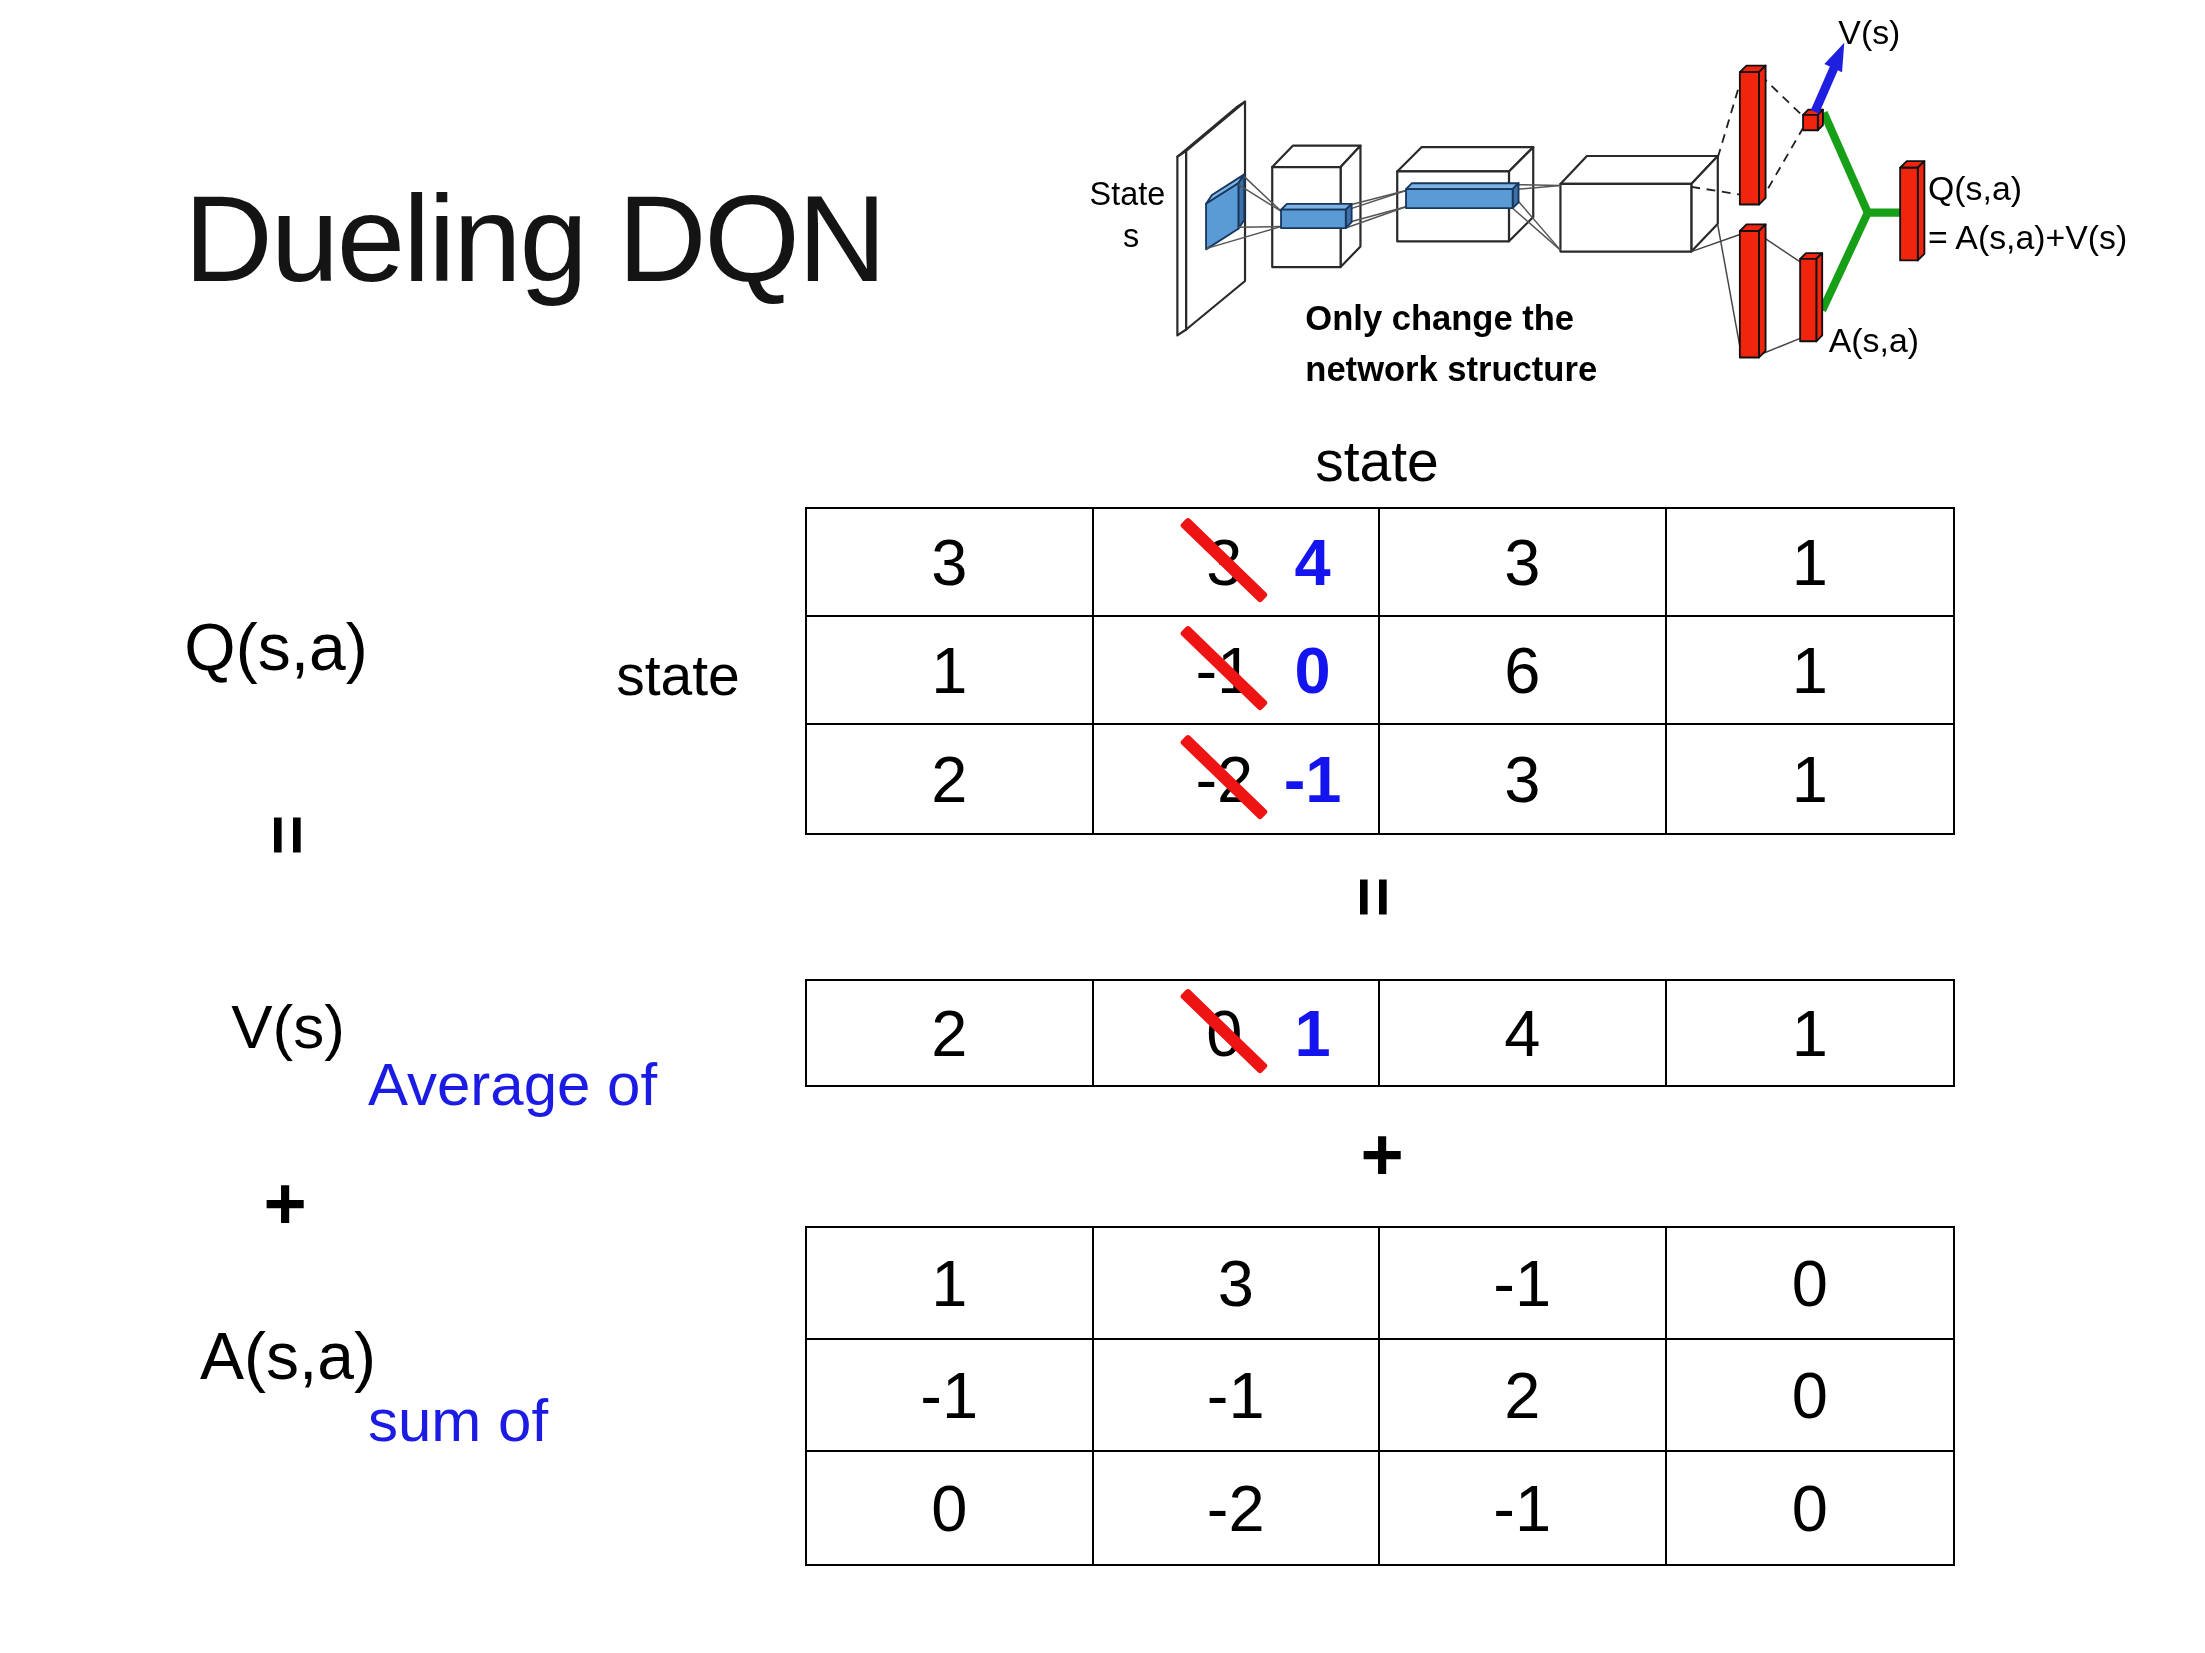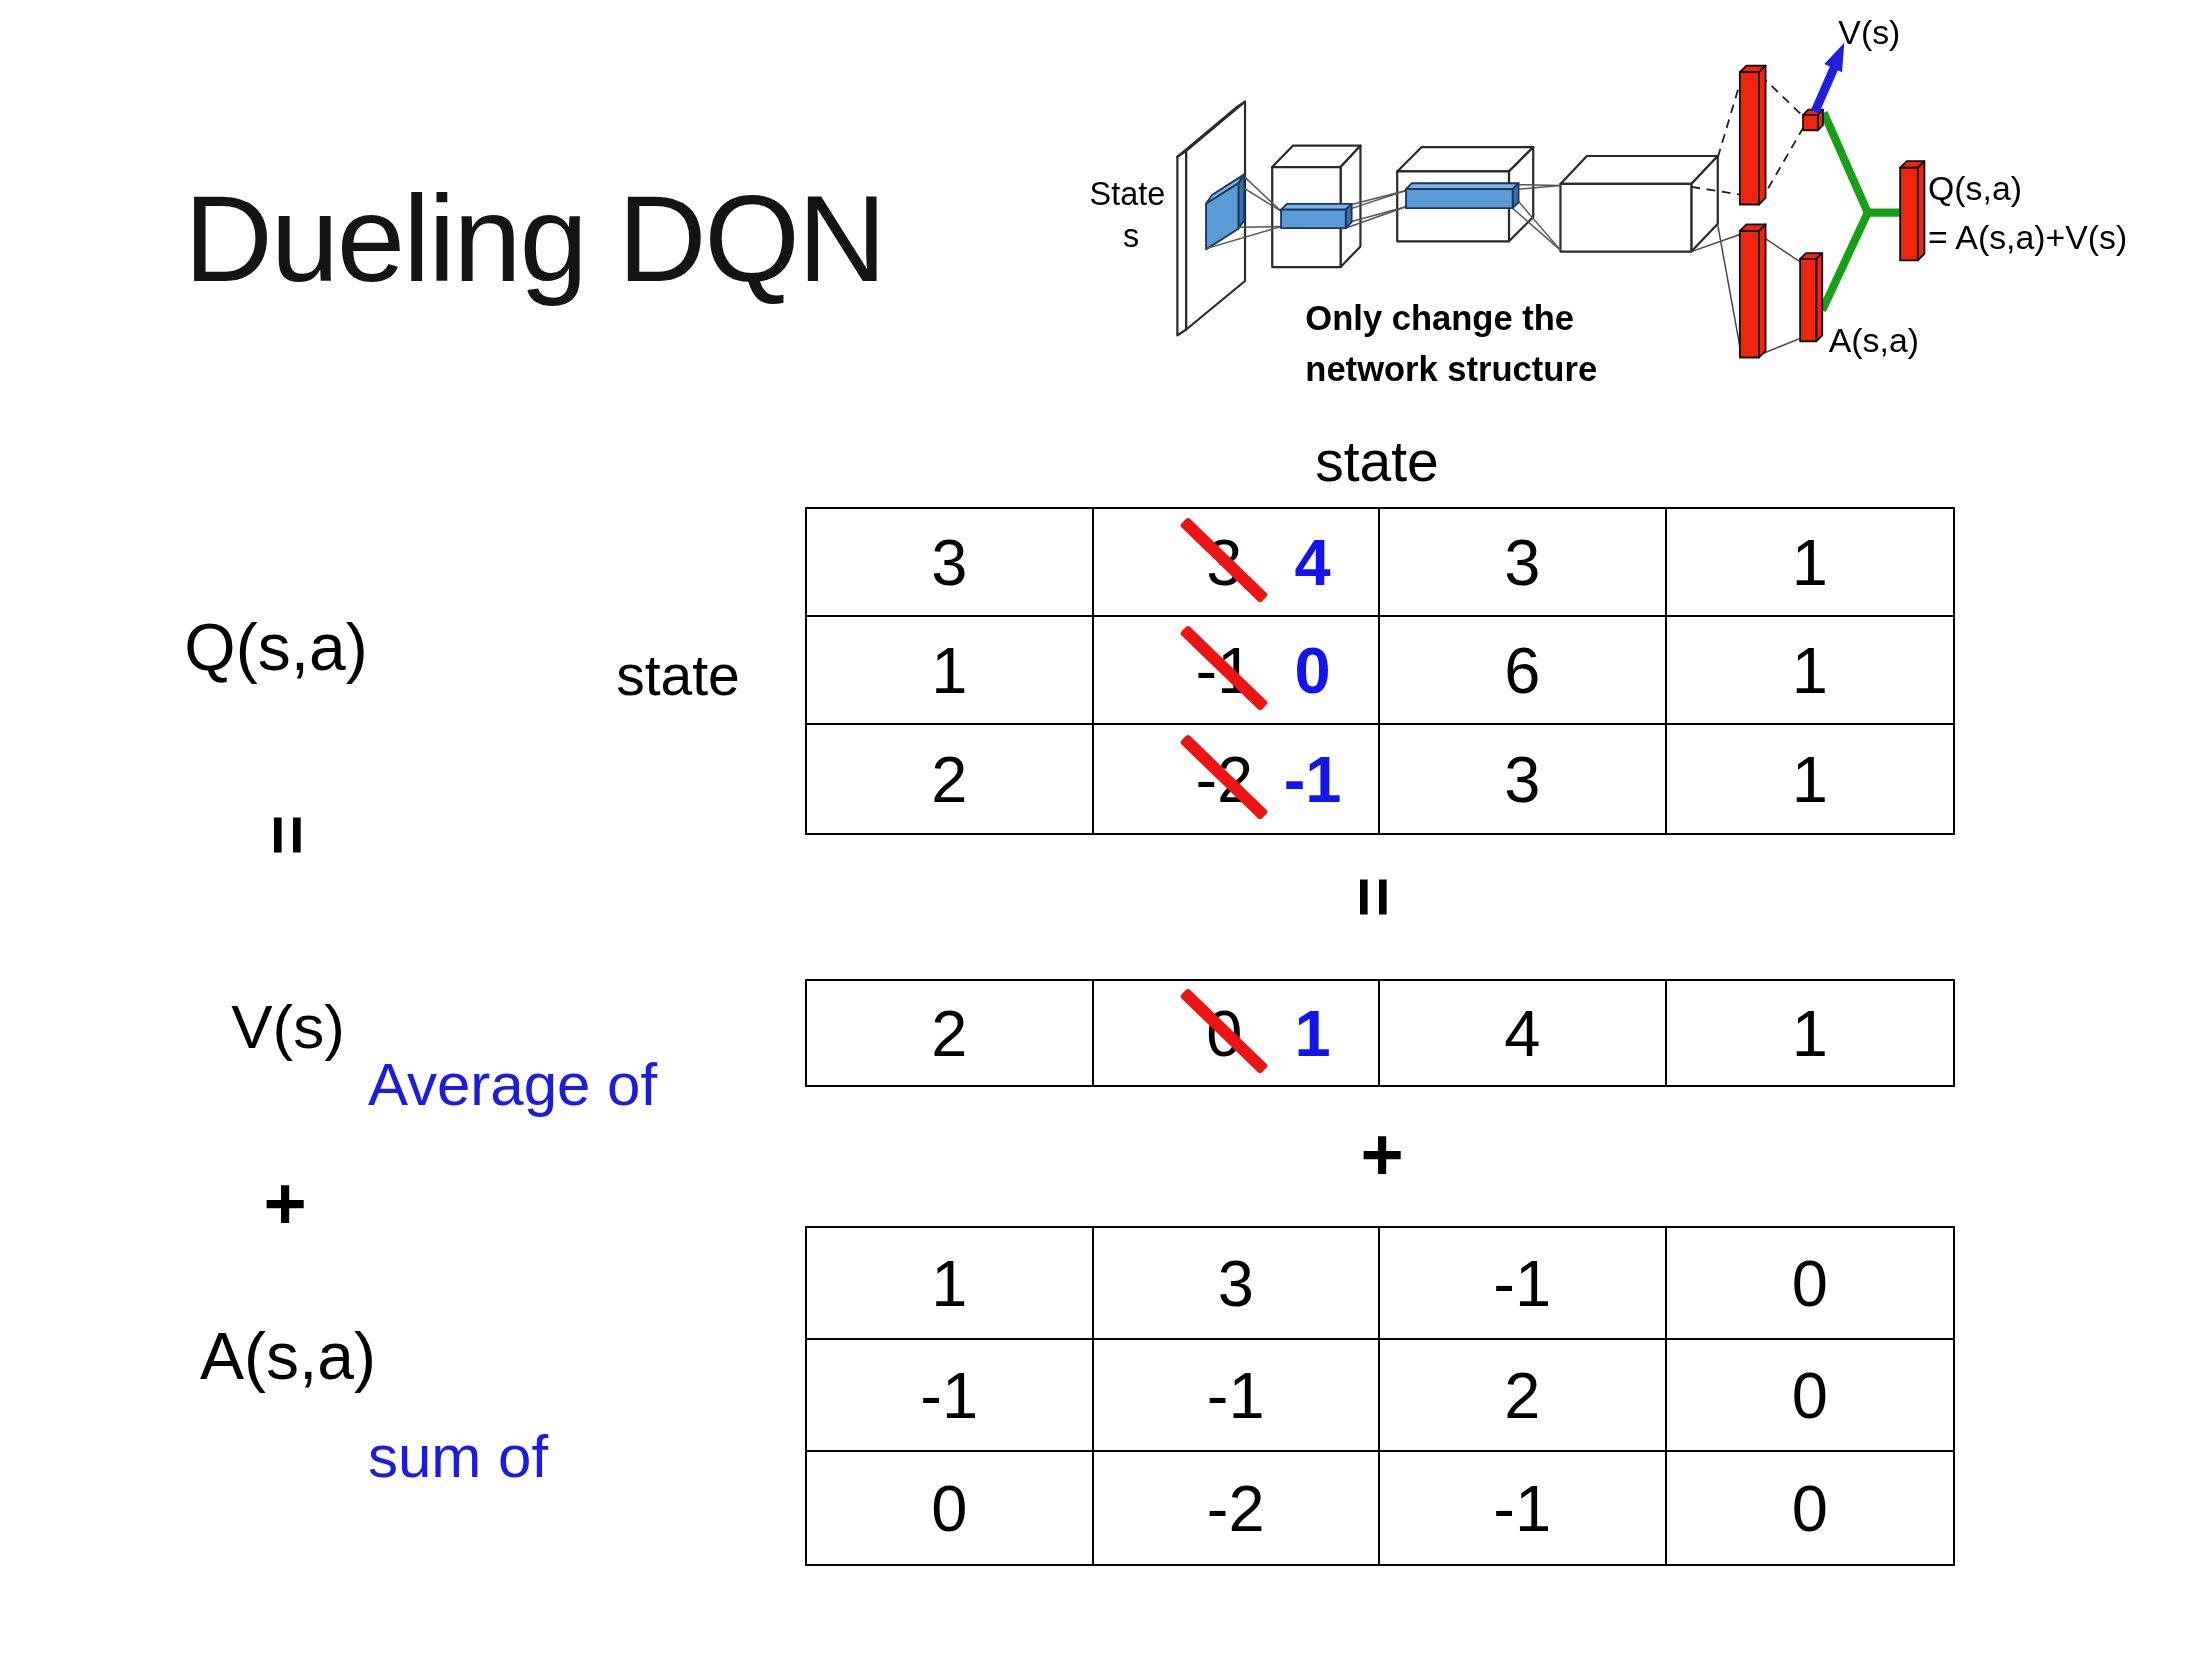--- a/index.html
+++ b/index.html
@@ -19,21 +19,21 @@
   .rot-eq{font-size:70px;font-weight:700;}
   #eq1{left:288px;top:835px;transform:translate(-50%,-50%) rotate(90deg);}
   #eq2{left:1374px;top:897px;transform:translate(-50%,-50%) rotate(90deg);}
   .plus{font-size:74px;font-weight:700;}
   #plus1{left:285px;top:1203px;}
   #plus2{left:1382px;top:1154px;}
   #state-header{left:1377px;top:461px;font-size:57px;}
 
   .note{color:#1b1be4;font-size:60px;line-height:79px;}
   #avg-note{left:368px;top:1013px;margin-top:32px;}
-  #sum-note{left:368px;top:1419px;line-height:76px;text-align:center;}
+  #sum-note{left:368px;top:1383px;line-height:76px;text-align:center;}
 
   
   .matrix{position:absolute;left:805px;width:1150px;border:2.9px solid #000;
           display:grid;grid-template-columns:repeat(4,1fr);box-sizing:border-box;background:#fff;}
   #q-matrix{top:507px;grid-auto-rows:108px;}
   #v-matrix{top:979px;grid-auto-rows:104px;}
   #a-matrix{top:1226px;grid-auto-rows:112px;}
   .cell{position:relative;display:flex;align-items:center;justify-content:center;
         font-size:65px;border-right:2.9px solid #000;border-bottom:2.9px solid #000;}
   .cell:nth-child(4n){border-right:none;}

